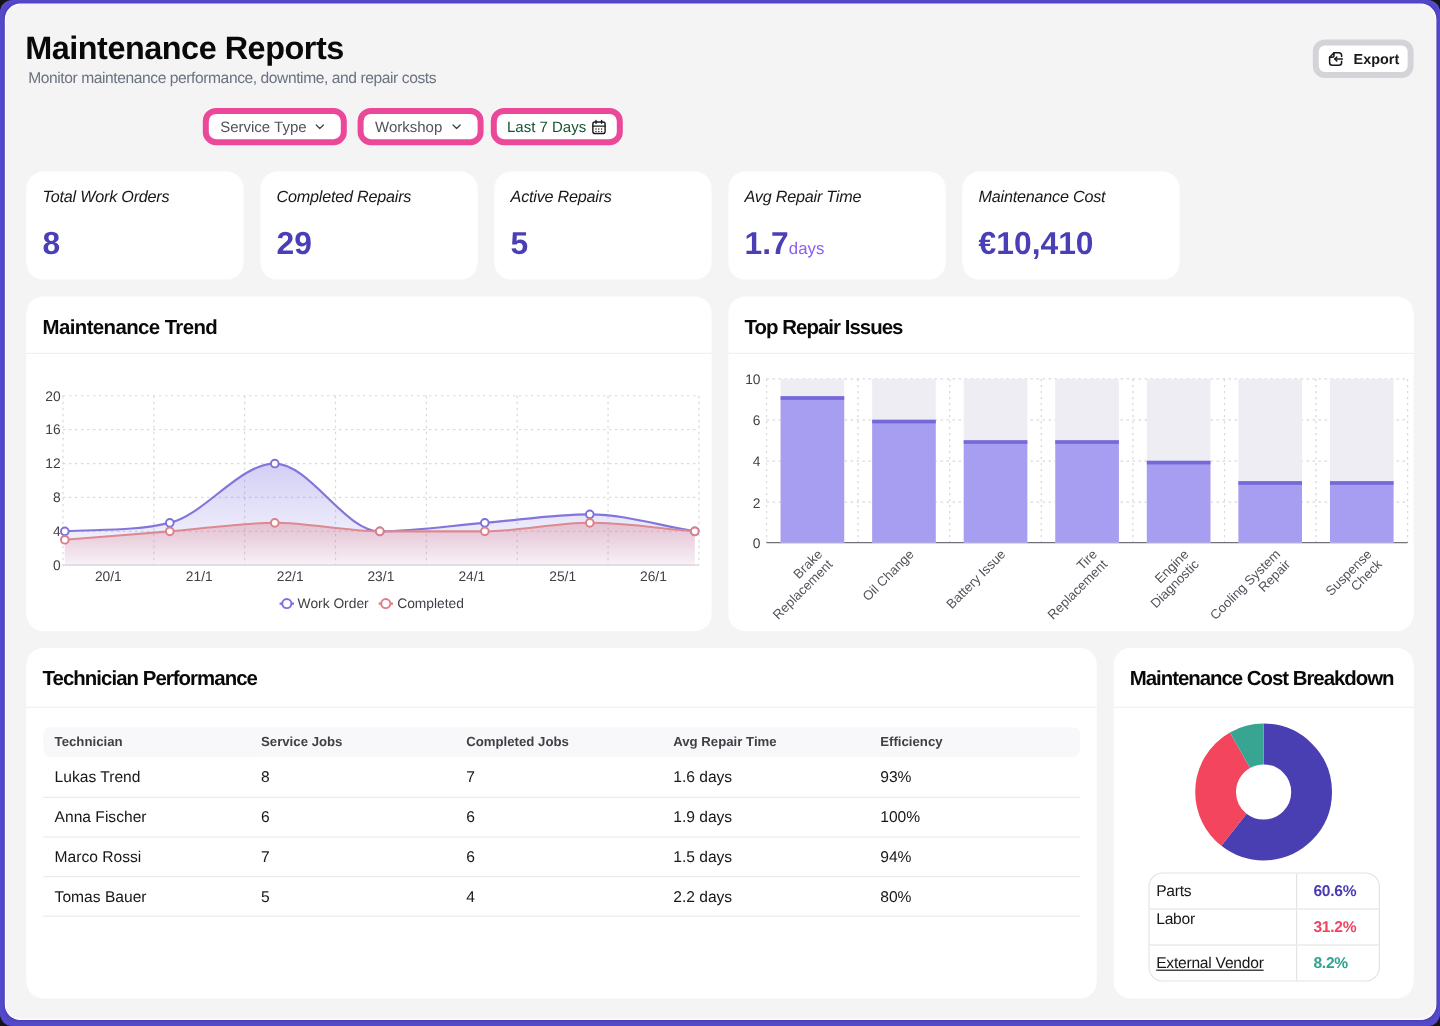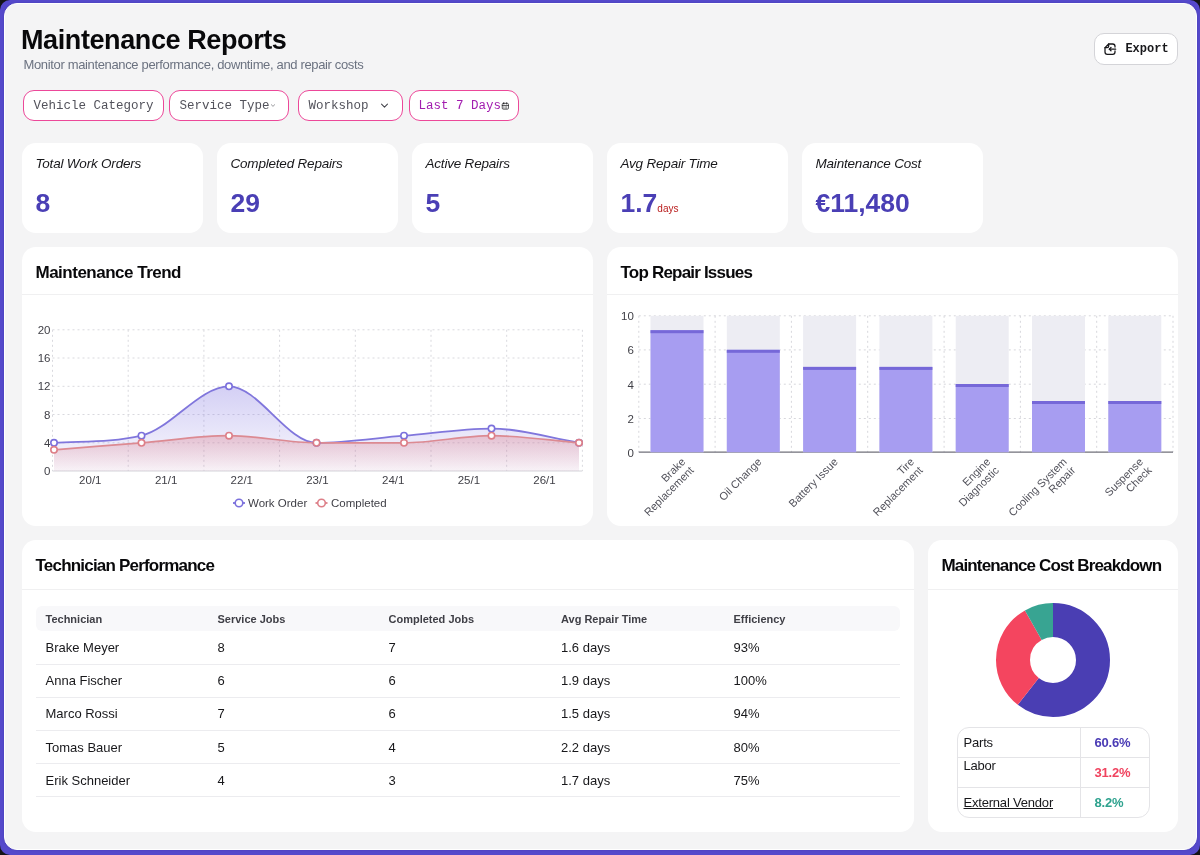--- a/index.html
+++ b/index.html
@@ -4,21 +4,21 @@
 <style>
 * { margin:0; padding:0; box-sizing:border-box; }
 html,body { width:1200px; height:855px; background:#141417; overflow:hidden; }
 body { font-family:"Liberation Sans", sans-serif; }
 #frame { position:absolute; left:0; top:0; width:1200px; height:855px; background:#5549cb; border-radius:10px; }
 #page { position:absolute; left:3.5px; top:3px; right:3.5px; bottom:5px; background:#f4f4f5; border:1.5px solid #fff; border-radius:13px; box-shadow:0 0 2px rgba(60,50,160,0.55); overflow:hidden; }
 
 .abs { position:absolute; }
 h1 { font-size:27px; font-weight:bold; color:#09090b; letter-spacing:-0.4px; }
 .sub { font-size:13px; color:#6b7280; letter-spacing:-0.35px; }
-.btn { position:absolute; background:#fff; border:1px solid #ec4899; border-radius:11px; font-size:12.5px; color:#52525b; display:flex; align-items:center; white-space:nowrap;font-family:Liberation Mono, monospace; }
+.btn { position:absolute; background:#fff; border:5px solid #ec4899; border-radius:11px; font-size:12.5px; color:#52525b; display:flex; align-items:center; white-space:nowrap; }
 .card { position:absolute; background:#fff; border-radius:14px; }
 .kpi-label { font-size:13.5px; color:#18181b; white-space:nowrap; letter-spacing:-0.2px;font-style:italic; }
 .kpi-val { font-size:26.5px; font-weight:bold; color:#4a3fb5; letter-spacing:0; white-space:nowrap; }
 .chart-title { font-size:17px; font-weight:bold; color:#09090b; letter-spacing:-0.5px; white-space:nowrap; }
 .hdr-line { position:absolute; left:0; right:0; height:1px; background:#f0f0f1; }
 table.tech { border-collapse:collapse; width:864px; font-size:13px; color:#18181b; }
 table.tech th { background:#f8f8fa; font-size:11px; color:#3f3f46; text-align:left; font-weight:bold; padding:0; height:25px; }
 table.tech td { height:33.2px; border-bottom:1px solid #ececef; padding:0; }
 </style>
 </head>
@@ -32,39 +32,33 @@
   <svg width="16" height="16" viewBox="0 0 24 24" fill="none" stroke="#18181b" stroke-width="1.9" stroke-linecap="round" stroke-linejoin="round">
           <path d="M10 4.5h6a3.5 3.5 0 0 1 3.5 3.5v1"></path>
           <path d="M19.5 15v1.5a3.5 3.5 0 0 1-3.5 3.5H8a3.5 3.5 0 0 1-3.5-3.5V10"></path>
           <path d="M4.5 10 10 4.5v3.3a2.2 2.2 0 0 1-2.2 2.2Z"></path>
           <path d="M20.5 12.2H11"></path>
           <path d="M13.5 9.7l-2.5 2.5 2.5 2.5"></path>
         </svg>
   <span>Export</span>
 </div>
 
-<div class="btn" style="left:18px; top:86px; width:141px; height:31px; padding:0 12px 0 10px; justify-content:space-between;">
-        <span>Vehicle Category</span>
-        <svg width="11" height="11" viewBox="0 0 24 24" fill="none" stroke="#3f3f46" stroke-width="2.2" stroke-linecap="round" stroke-linejoin="round">
-          <path d="M5.5 9l6.5 6.5L18.5 9"></path>
-        </svg>
-      </div>
 <div class="btn" style="left:164px; top:86px; width:120px; height:31px; padding:0 12px 0 10px; justify-content:space-between;">
         <span>Service Type</span>
         <svg width="11" height="11" viewBox="0 0 24 24" fill="none" stroke="#3f3f46" stroke-width="2.2" stroke-linecap="round" stroke-linejoin="round">
           <path d="M5.5 9l6.5 6.5L18.5 9"></path>
         </svg>
       </div>
 <div class="btn" style="left:293px; top:86px; width:105px; height:31px; padding:0 12px 0 10px; justify-content:space-between;">
         <span>Workshop</span>
         <svg width="11" height="11" viewBox="0 0 24 24" fill="none" stroke="#3f3f46" stroke-width="2.2" stroke-linecap="round" stroke-linejoin="round">
           <path d="M5.5 9l6.5 6.5L18.5 9"></path>
         </svg>
       </div>
-<div class="btn" style="left:404px; top:86px; width:110px; height:31px; padding:0 8px 0 9px; justify-content:space-between; color:#a21caf;text-align:right;">
+<div class="btn" style="left:404px; top:86px; width:110px; height:31px; padding:0 8px 0 9px; justify-content:space-between; color:#14532d;text-align:right;">
         <span>Last 7 Days</span>
         <svg width="14" height="14" viewBox="0 0 24 24" fill="none" stroke="#18181b" stroke-width="2" stroke-linecap="round" stroke-linejoin="round">
           <rect x="3.5" y="4.5" width="17.5" height="16.5" rx="3"></rect>
           <path d="M16 2.5v4M8 2.5v4M3.5 10.5h17.5"></path>
           <path d="M8 14.5h.01M12 14.5h.01M16 14.5h.01M8 18h.01M12 18h.01M16 18h.01"></path>
         </svg>
       </div>
 
 <div class="card" style="left:17px; top:139px; width:181px; height:90px;">
         <div class="kpi-label abs" style="left:14px; top:13px;">Total Work Orders</div>
@@ -73,25 +67,25 @@
 <div class="card" style="left:212px; top:139px; width:181px; height:90px;">
         <div class="kpi-label abs" style="left:14px; top:13px;">Completed Repairs</div>
         <div class="kpi-val abs" style="left:14px; top:45px;">29</div>
       </div>
 <div class="card" style="left:407px; top:139px; width:181px; height:90px;">
         <div class="kpi-label abs" style="left:14px; top:13px;">Active Repairs</div>
         <div class="kpi-val abs" style="left:14px; top:45px;">5</div>
       </div>
 <div class="card" style="left:602px; top:139px; width:181px; height:90px;">
         <div class="kpi-label abs" style="left:14px; top:13px;">Avg Repair Time</div>
-        <div class="kpi-val abs" style="left:14px; top:45px;">1.7<span style="font-size:10px; font-weight:normal; color:#b91c1c;">days</span></div>
+        <div class="kpi-val abs" style="left:14px; top:45px;">1.7<span style="font-size:14px; font-weight:normal; color:#8b5cf6;">days</span></div>
       </div>
 <div class="card" style="left:797px; top:139px; width:181px; height:90px;">
         <div class="kpi-label abs" style="left:14px; top:13px;">Maintenance Cost</div>
-        <div class="kpi-val abs" style="left:14px; top:45px;">€11,480</div>
+        <div class="kpi-val abs" style="left:14px; top:45px;">€10,410</div>
       </div>
 
 <div class="card" style="left:17px; top:243px; width:571px; height:279px;">
   <div class="chart-title abs" style="left:14px; top:15.5px;">Maintenance Trend</div>
   <div class="hdr-line" style="top:47px;"></div>
   <svg class="abs" style="left:0; top:47px;" width="571" height="232" viewBox="0 0 571 232">
 
     <g id="trend">
 <defs>
               <linearGradient id="gw" x1="0" y1="0" x2="0" y2="1">
@@ -232,21 +226,21 @@
             <tr>
               <th style="padding-left:10px; border-radius:6px 0 0 6px;">Technician</th>
               <th>Service Jobs</th>
               <th>Completed Jobs</th>
               <th>Avg Repair Time</th>
               <th style="border-radius:0 6px 6px 0;">Efficiency</th>
             </tr>
           </thead>
     <tbody>
       <tr>
-              <td style="padding-left:10px;">Brake Meyer</td>
+              <td style="padding-left:10px;">Lukas Trend</td>
               <td>8</td>
               <td>7</td>
               <td>1.6 days</td>
               <td>93%</td>
             </tr>
       <tr>
               <td style="padding-left:10px;">Anna Fischer</td>
               <td>6</td>
               <td>6</td>
               <td>1.9 days</td>
@@ -258,27 +252,20 @@
               <td>6</td>
               <td>1.5 days</td>
               <td>94%</td>
             </tr>
       <tr>
               <td style="padding-left:10px;">Tomas Bauer</td>
               <td>5</td>
               <td>4</td>
               <td>2.2 days</td>
               <td>80%</td>
-            </tr>
-      <tr>
-              <td style="padding-left:10px;">Erik Schneider</td>
-              <td>4</td>
-              <td>3</td>
-              <td>1.7 days</td>
-              <td>75%</td>
             </tr>
     </tbody>
   </table>
 </div>
 
 <div class="card" style="left:923px; top:536px; width:250px; height:292px;">
   <div class="chart-title abs" style="left:14px; top:15.5px; font-size:17px; letter-spacing:-0.85px;">Maintenance Cost Breakdown</div>
   <div class="hdr-line" style="top:48.5px;"></div>
   <svg class="abs" style="left:67px; top:62px;" width="116" height="116" viewBox="0 0 116 116">
     <g id="donut">

